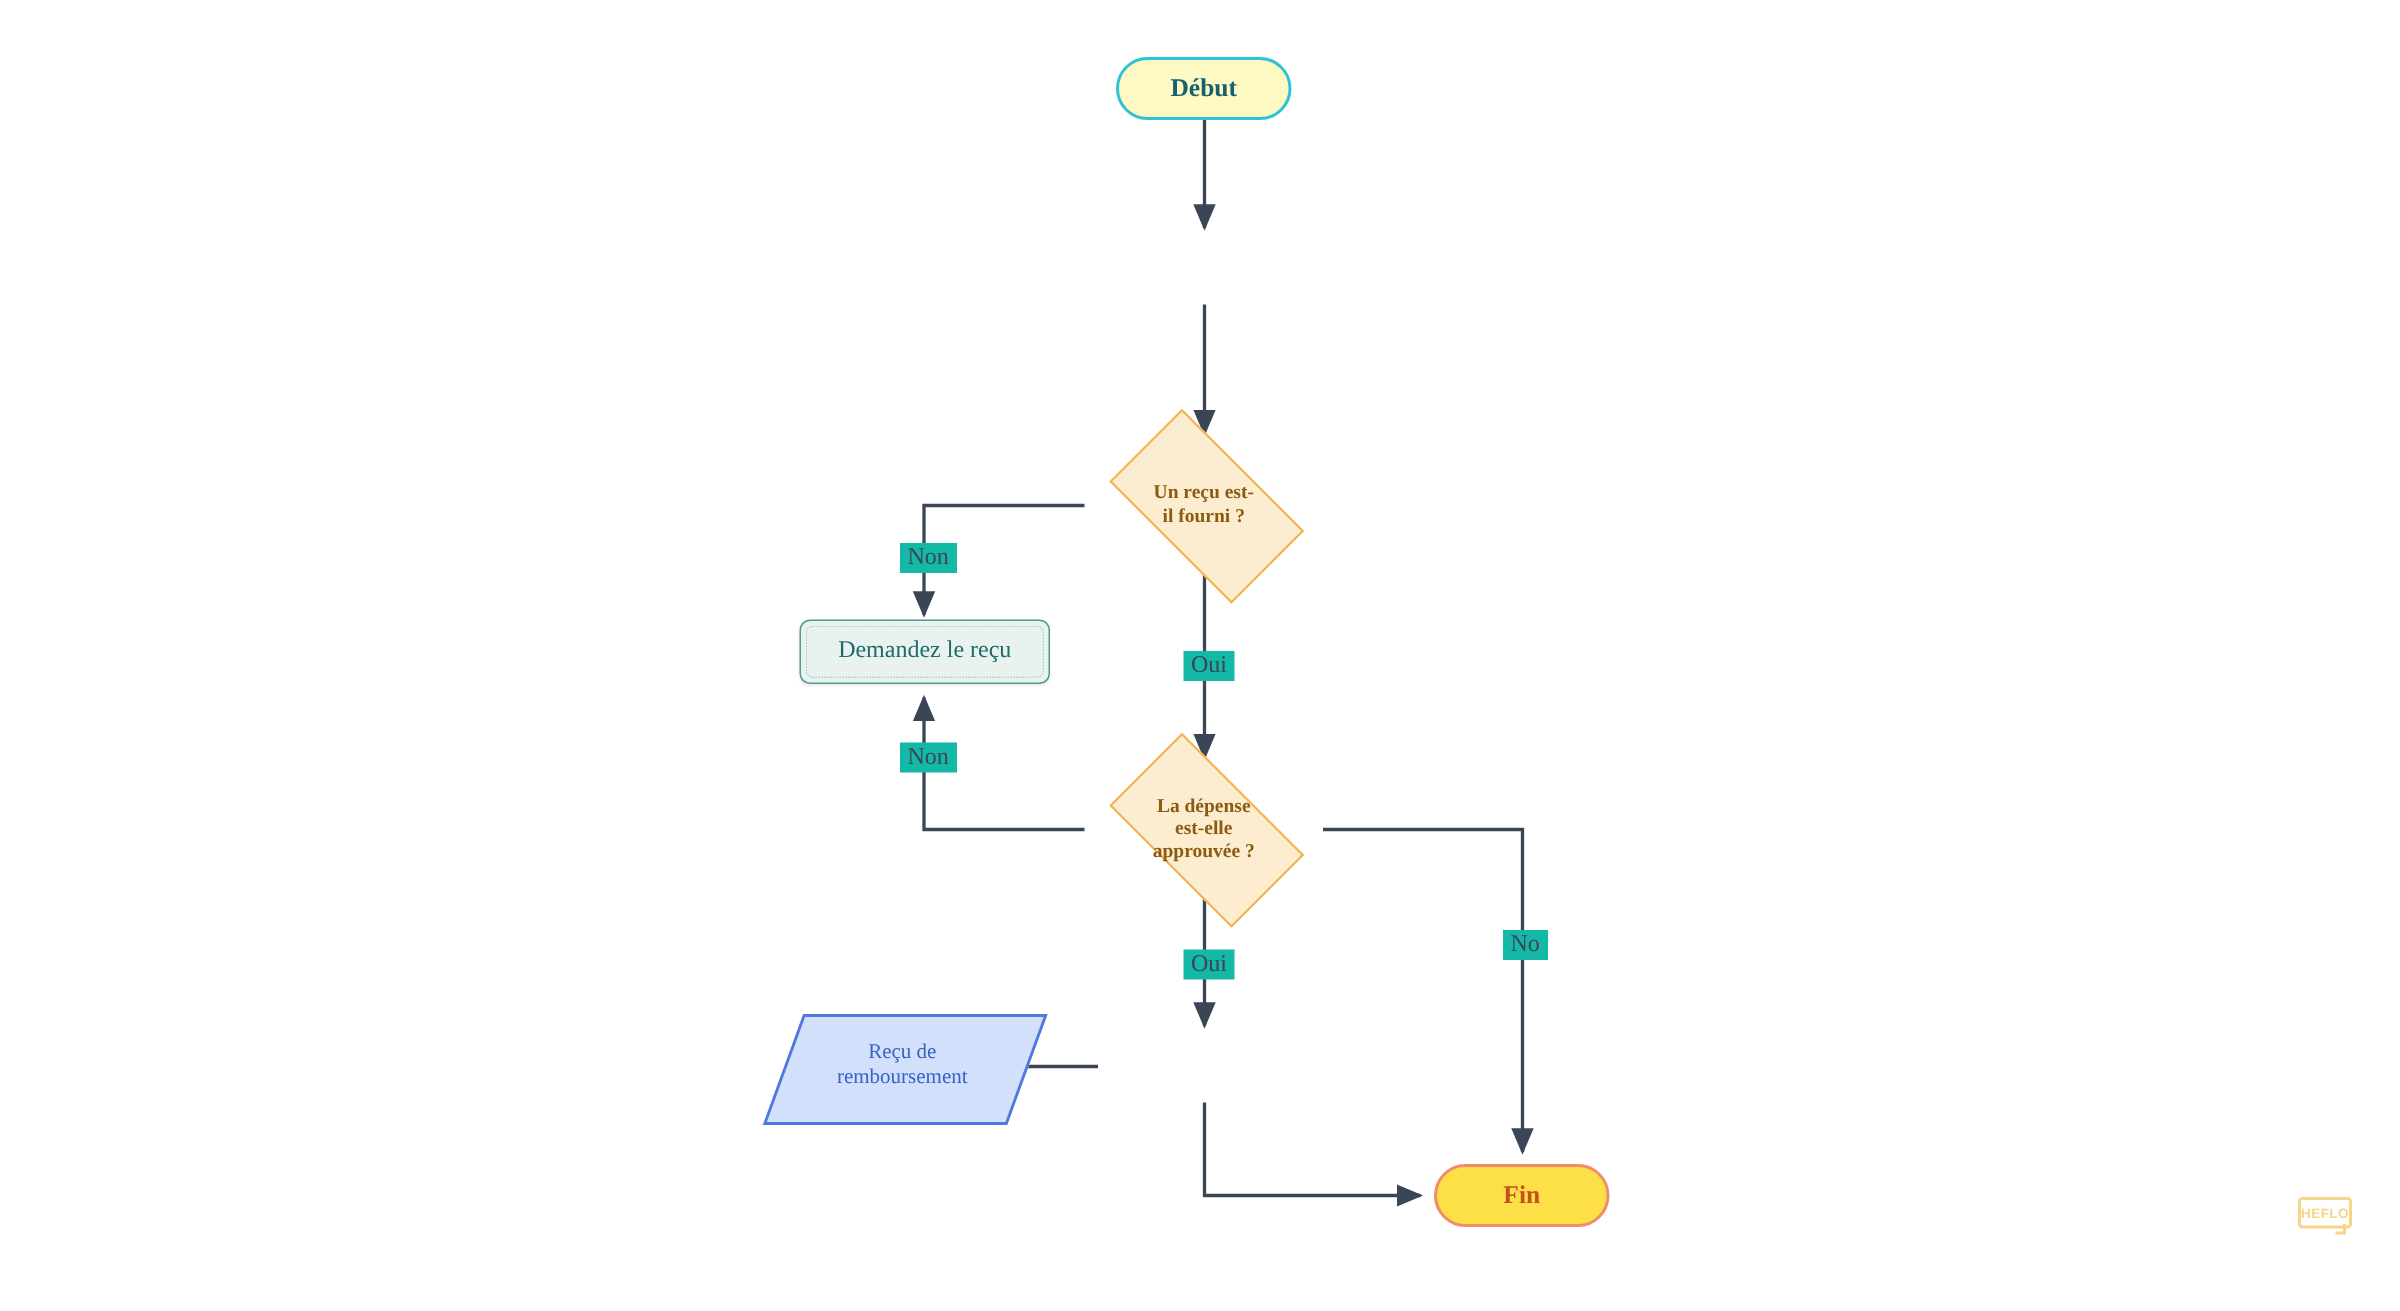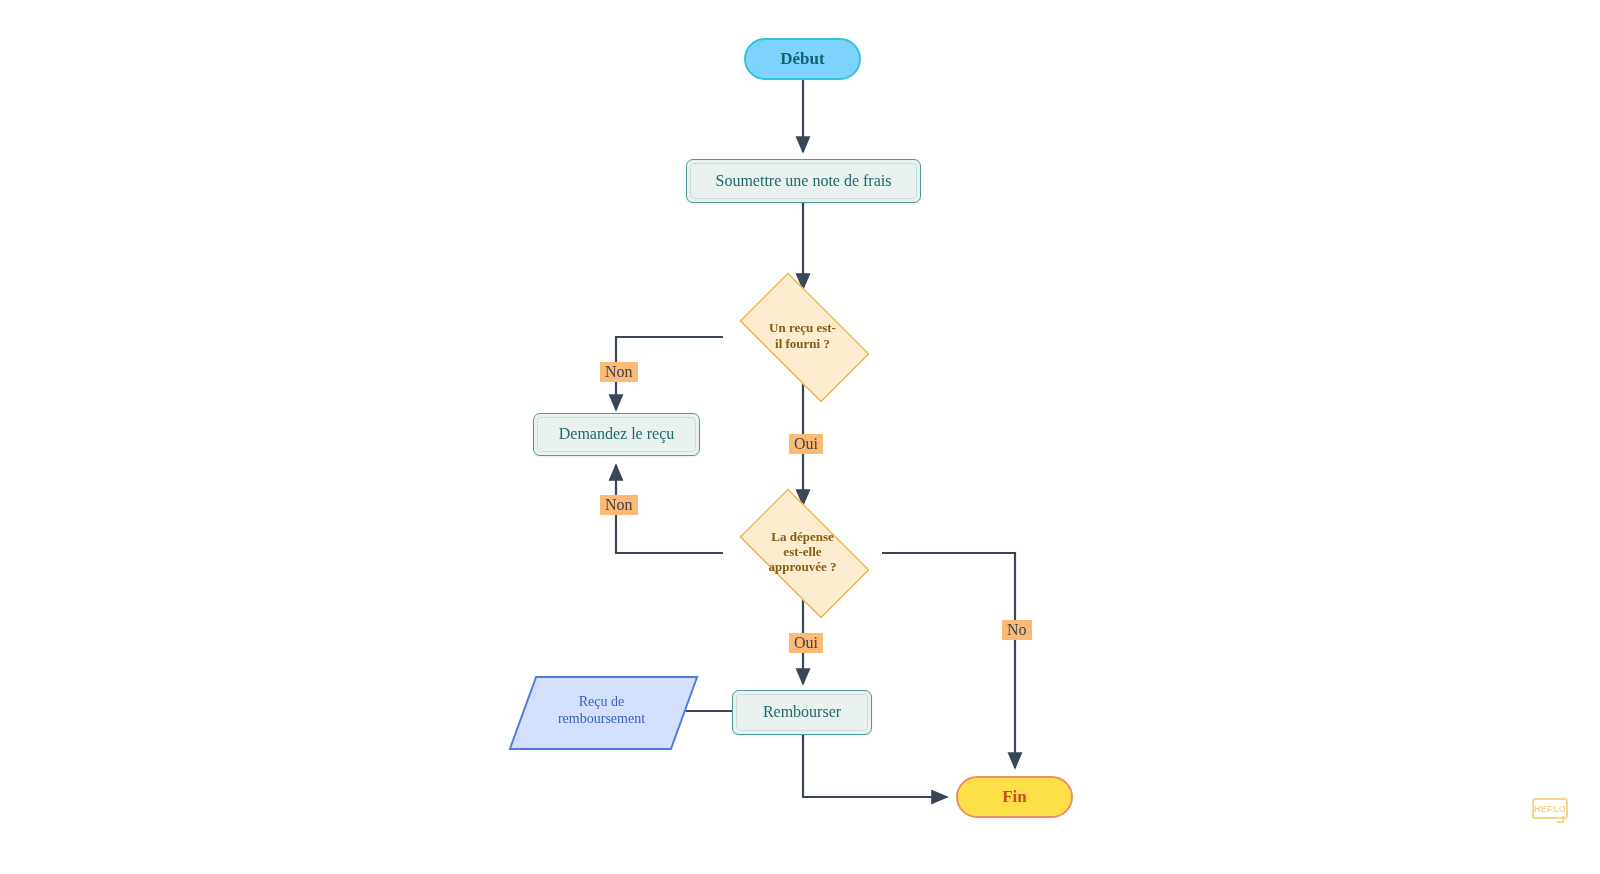--- a/index.html
+++ b/index.html
@@ -38,21 +38,21 @@
     display: flex;
     align-items: center;
     justify-content: center;
     text-align: center;
     line-height: 1.18;
   }
 
   
   .n-start {
     border: 2px solid #2ec4d6;
-    background: #7dd3fc;
+    background: #fef9c3;
     border-radius: 24px;
     color: #16616e;
     font-weight: bold;
     font-size: 17px;
   }
 
   
   .n-end {
     border: 2px solid #ef8d6b;
     background: #fde047;
@@ -122,21 +122,21 @@
     z-index: 2;
     width: 74%;
   }
 
   
   .edge-label {
     position: absolute;
     color: #3a4656;
     font-size: 16px;
     font-family: "Liberation Serif", "DejaVu Serif", serif;
-    background: #fdba74;
+    background: #14b8a6;
     padding: 1px 5px;
     white-space: nowrap;
   }
 
   
   #watermark {
     position: absolute;
     left: 1496px;
     top: 798px;
     width: 32px;
@@ -192,23 +192,20 @@
 
     <path d="M732,711 L663,711" fill="none" stroke="#3a4656" stroke-width="2.2" marker-end="url(#arrow)"></path>
 
     <path d="M803,735 L803,797 L947,797" fill="none" stroke="#3a4656" stroke-width="2.2" marker-end="url(#arrow)"></path>
   </svg>
 
   <div class="node n-start" style="left:744px; top:38px; width:117px; height:42px;">
     <span>Début</span>
   </div>
 
-  <div class="node n-process" style="left:686px; top:159px; width:235px; height:44px;">
-    <span>Soumettre une note de frais</span>
-  </div>
 
   <div class="node n-decision" style="left:723px; top:289px; width:159px; height:93px;">
     <span class="dia-shape"></span>
     <span class="dia-label">
       <span>Un reçu est-</span><br>
       <span>il fourni ?</span>
     </span>
   </div>
 
   <div class="node n-process" style="left:533px; top:413px; width:167px; height:43px;">
@@ -225,23 +222,20 @@
   </div>
 
   <div class="node n-data" style="left:522px; top:676px; width:159px; height:70px;">
     <span class="para-shape"></span>
     <span class="para-label">
       <span>Reçu de</span><br>
       <span>remboursement</span>
     </span>
   </div>
 
-  <div class="node n-process" style="left:732px; top:690px; width:140px; height:45px;">
-    <span>Rembourser</span>
-  </div>
 
   <div class="node n-end" style="left:956px; top:776px; width:117px; height:42px;">
     <span>Fin</span>
   </div>
 
   <div class="edge-label" style="left:600px; top:362px;">Non</div>
 
   <div class="edge-label" style="left:789px; top:434px;">Oui</div>
 
   <div class="edge-label" style="left:600px; top:495px;">Non</div>

